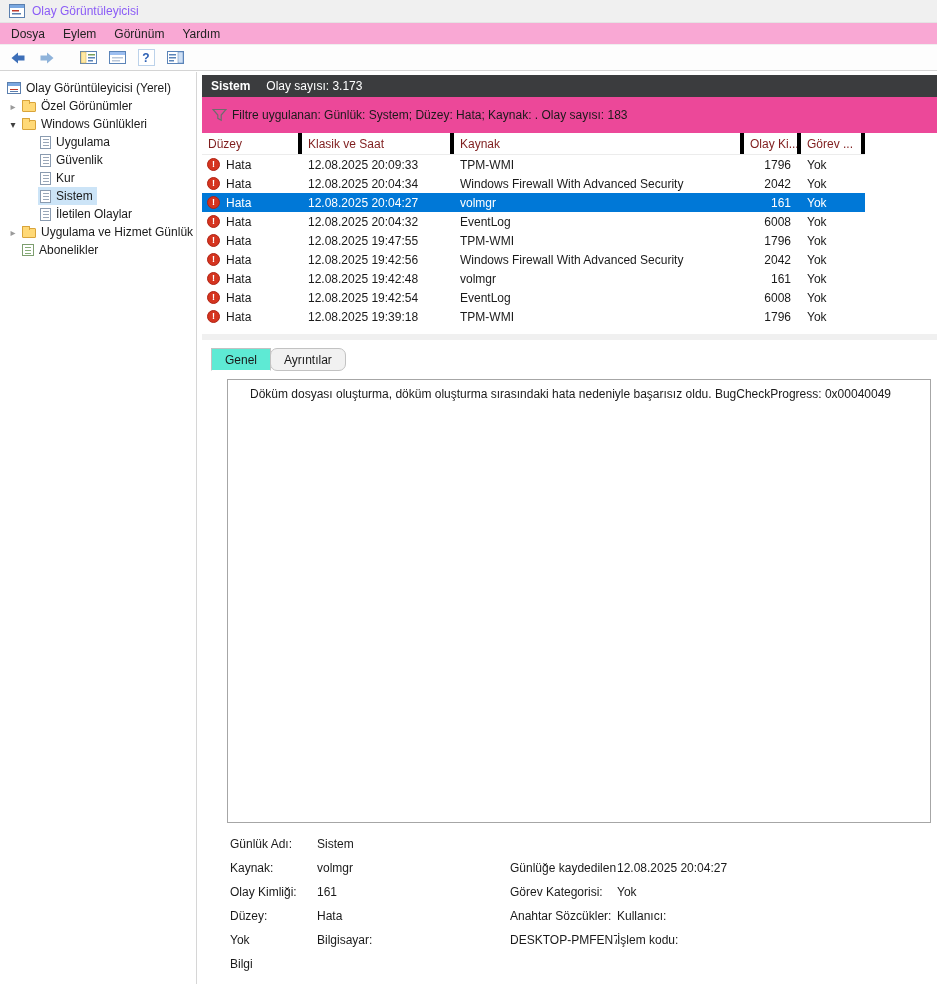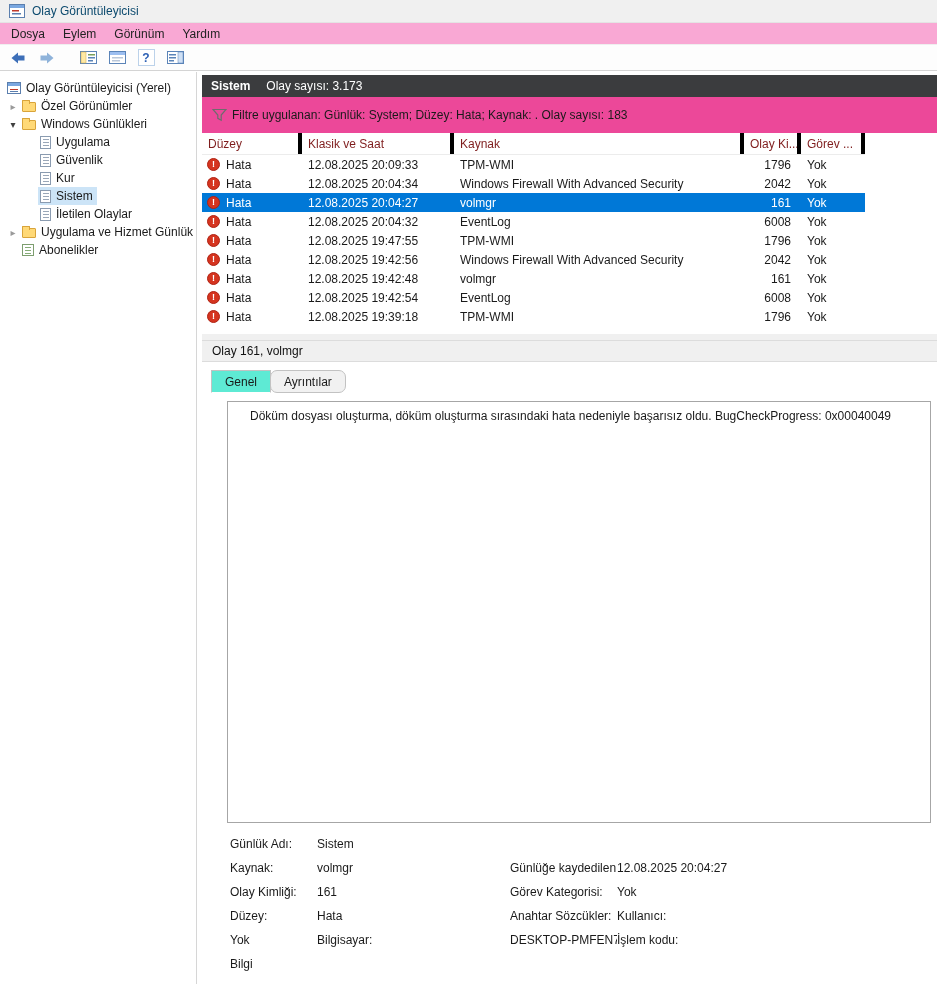--- a/index.html
+++ b/index.html
@@ -11,21 +11,21 @@
     background: #fff;
     position: relative;
   }
 
   
   .titlebar {
     height: 23px; background: #f0f0f0;
     display: flex; align-items: center; gap: 7px;
     padding-left: 9px; border-bottom: 1px solid #e4e4e4;
   }
-  .title-text { font-size: 12px; color: #0c4a6e; }
+  .title-text { font-size: 12px; color: #8b5cf6; }
 
   .menubar {
     height: 22px; background: #f9a8d4;
     display: flex; align-items: center; padding-left: 2px;
     border-bottom: 1px solid #efefef;
   }
   .menu-item { padding: 0 9px; height: 100%; display: flex; align-items: center; color: #222; }
 
   .toolbar {
     height: 26px; background: #fdfdfd;
@@ -385,23 +385,20 @@
               <div class="c" data-name="cell-source">TPM-WMI</div>
               <div class="c c-id" data-name="cell-event-id">1796</div>
               <div class="c" data-name="cell-task">Yok</div>
             </div>
           </div>
         <div class="list-filler" data-name="list-filler"></div>
       </div>
 
       <div class="splitter" data-name="preview-splitter"></div>
 
-      <div class="detail-header" data-name="detail-header">
-        <span data-name="detail-header-title">Olay 161, volmgr</span>
-      </div>
 
       <div class="detail-body" data-name="detail-body">
         <div class="tab-bar" data-name="detail-tabs">
             <div class="tab active" data-name="tab-genel">Genel</div>
             <div class="tab" data-name="tab-ayr-nt-lar">Ayrıntılar</div>
           </div>
         <div class="description-box" data-name="event-description">
           <span data-name="event-description-text">Döküm dosyası oluşturma, döküm oluşturma sırasındaki hata nedeniyle başarısız oldu. BugCheckProgress: 0x00040049</span>
         </div>
         <div class="fields" data-name="event-fields">

